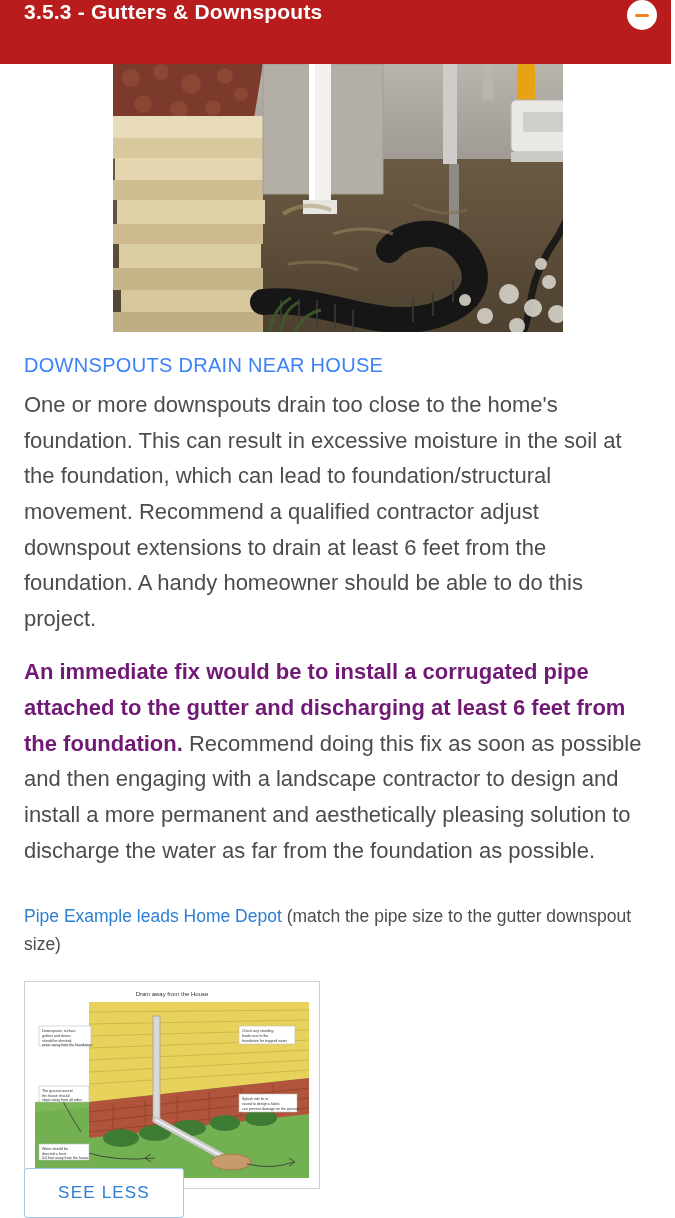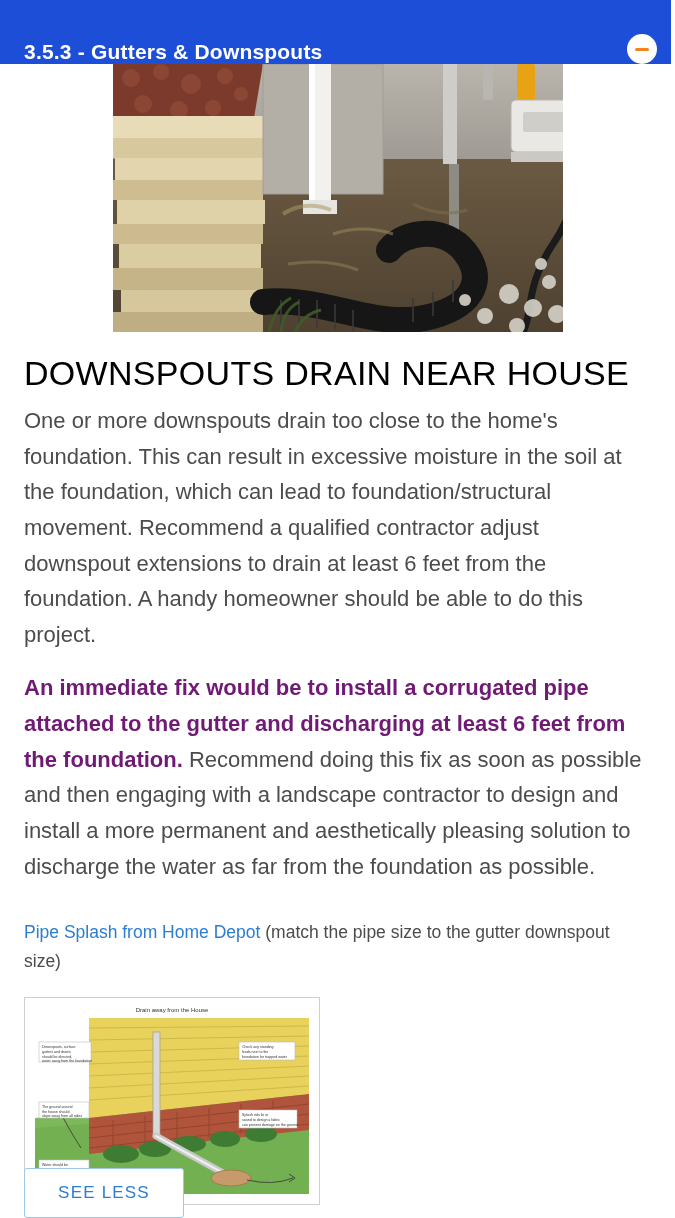--- a/index.html
+++ b/index.html
@@ -19,23 +19,23 @@
     background: #ffffff;
     overflow: hidden;
   }
 
   
   .header {
     position: absolute;
     top: 0; left: 0;
     width: 675px;
     height: 64px;
-    background: #1d4ed8;
+    background: #b91c1c;
     display: flex;
-    align-items: flex-end;
+    align-items: flex-start;
     padding: 0 18px 0 24px;
   }
   .header-title {
     color: #ffffff;
     font-size: 21px;
     font-weight: bold;
     letter-spacing: 0.2px;
     flex: 1;
     white-space: nowrap;
   }
@@ -76,22 +76,22 @@
     position: relative;
     width: 450px;
     height: 268px;
     overflow: hidden;
     background: #6d6253;
   }
   .photo svg { display: block; }
 
   
   .issue-title {
-    font-size: 34px;
-    color: #000000;
+    font-size: 20px;
+    color: #3b82f6;
     font-weight: normal;
     letter-spacing: 0.3px;
     margin: 22px 0 10px 0;
     line-height: 1.15;
   }
   p.body-text {
     font-size: 22px;
     line-height: 1.62;
     color: #4c4c4c;
     margin: 0 0 18px 0;
@@ -266,21 +266,21 @@
         </svg>
       </div>
     </div>
 
     <h1 class="issue-title">DOWNSPOUTS DRAIN NEAR HOUSE</h1>
 
     <p class="body-text">One or more downspouts drain too close to the home's foundation. This can result in excessive moisture in the soil at the foundation, which can lead to foundation/structural movement.  Recommend a qualified contractor adjust downspout extensions to drain at least 6 feet from the foundation.  A handy homeowner should be able to do this project.</p>
 
     <p class="body-text"><span class="bold-lead">An immediate fix would be to install a corrugated pipe attached to the gutter and discharging at least 6 feet from the foundation.</span><span> Recommend doing this fix as soon as possible and then engaging with a landscape contractor to design and install a more permanent and aesthetically pleasing solution to discharge the water as far from the foundation as possible.</span></p>
 
-    <p class="link-line"><a class="ext-link" href="#">Pipe Splash from Home Depot</a><span> (match the pipe size to the gutter downspout size)</span></p>
+    <p class="link-line"><a class="ext-link" href="#">Pipe Example leads Home Depot</a><span> (match the pipe size to the gutter downspout size)</span></p>
 
     <div class="diagram-wrap">
       <div class="diagram">
         <svg width="294" height="206" viewBox="0 0 294 206" xmlns="http://www.w3.org/2000/svg" aria-hidden="true">
           <rect x="0" y="0" width="294" height="206" fill="#ffffff"></rect>
 
           <text x="147" y="14" font-family="Liberation Sans, sans-serif" font-size="6" fill="#333" text-anchor="middle">Drain away from the House</text>
 
           <rect x="10" y="20" width="274" height="176" fill="#ffffff"></rect>
 

